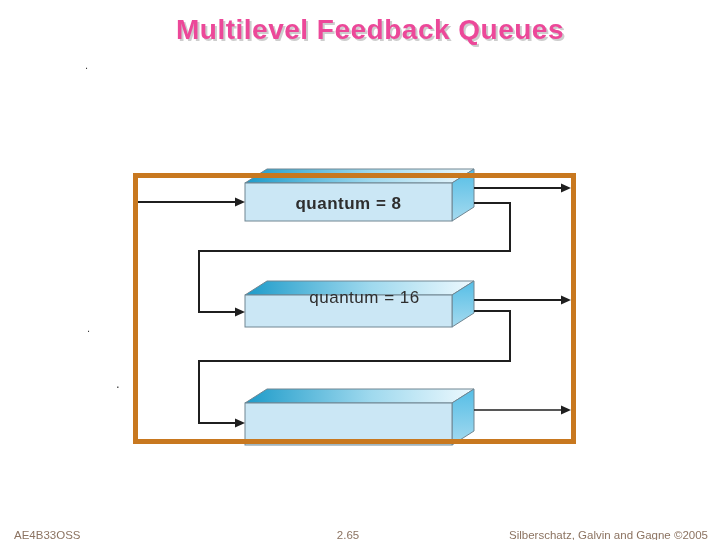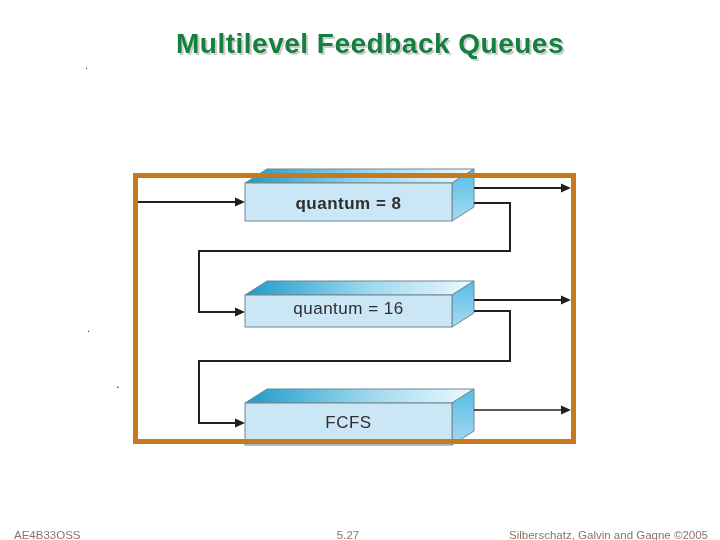--- a/index.html
+++ b/index.html
@@ -1,22 +1,22 @@
 <!DOCTYPE html>
 <html><head>
 <meta charset="utf-8">
 <style>
   html,body{margin:0;padding:0;background:#fff;}
   #slide{
     position:relative;width:720px;height:540px;background:#ffffff;
     font-family:"Liberation Sans","DejaVu Sans",sans-serif;overflow:hidden;
   }
   .title{
-    position:absolute;left:20px;top:28px;width:700px;text-align:center;
-    font-size:28px;font-weight:bold;color:#15803d;
+    position:absolute;left:20px;top:14px;width:700px;text-align:center;
+    font-size:28px;font-weight:bold;color:#ec4899;
     text-shadow:2px 2px 0 #cdcdcd;letter-spacing:0.5px;
   }
   .queue-label{
     position:absolute;left:245px;width:207px;text-align:center;
     font-size:17px;color:#2e2e2e;letter-spacing:0.5px;
   }
   .footer{
     position:absolute;top:517px;font-size:11.5px;color:#8c7361;margin-top:12px;
   }
   .footer-left{left:14px;}
@@ -83,20 +83,19 @@
       <polygon points="117,44 107,39.5 107,48.5"></polygon>
       <polygon points="443,30 433,25.5 433,34.5"></polygon>
       <polygon points="117,154 107,149.5 107,158.5"></polygon>
       <polygon points="443,142 433,137.5 433,146.5"></polygon>
       <polygon points="117,265 107,260.5 107,269.5"></polygon>
       <polygon points="443,252 433,247.5 433,256.5"></polygon>
     </g>
   </svg>
 
   <div class="queue-label" style="top:194px;font-weight:bold;">quantum = 8</div>
-  <div class="queue-label" style="top:299px;">quantum = 16</div>
-  <div class="queue-label" style="top:413px;">FCFS</div>
+  <div class="queue-label" style="top:288px;padding-left:16px;">quantum = 16</div>
 
   <div class="footer footer-left">AE4B33OSS</div>
-  <div class="footer footer-center">5.27</div>
+  <div class="footer footer-center">2.65</div>
   <div class="footer footer-right">Silberschatz, Galvin and Gagne ©2005</div>
 
 </div>
 
 </body></html>

